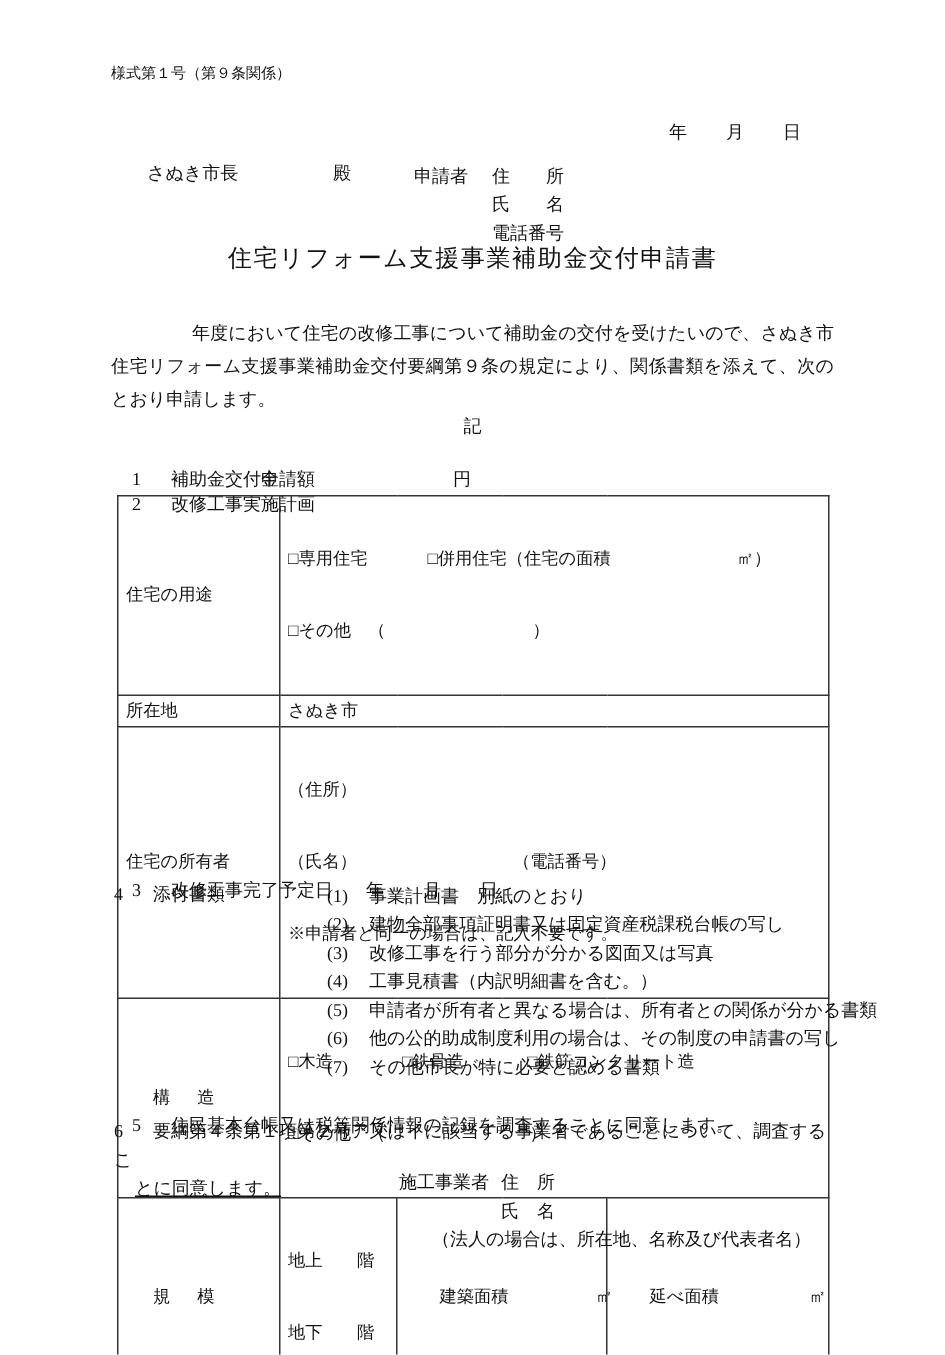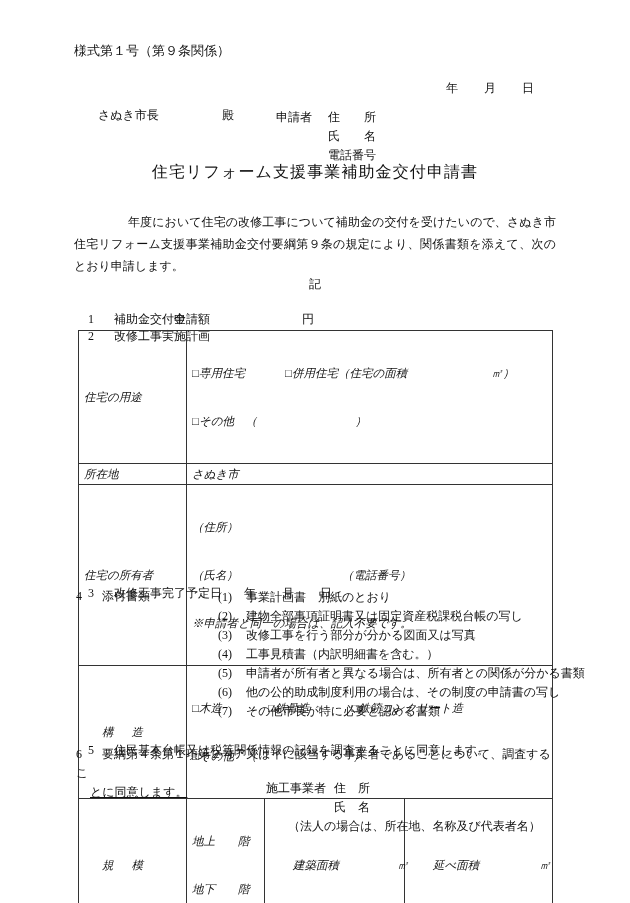--- a/index.html
+++ b/index.html
@@ -23,21 +23,21 @@
     height: 903px;
   }
 
   
   .abs { position: absolute; white-space: pre; }
   .blk { position: absolute; }
 
   
   #form-code {
     left: 74px; top: 42px;
-    font-size: 13px;
+    font-size: 10px;
   }
   #date-line {
     left: 434px; top: 65px;
     font-size: 12px;
   }
   #date-line .seg { display: inline-block; }
   #date-line .g1 { width: 38px; }
   #date-line .g2 { width: 38px; }
 
   #addressee {
@@ -112,21 +112,20 @@
     border-collapse: collapse;
     table-layout: fixed;
     font-size: 11.5px;
   }
   #plan-table td {
     border: 1px solid #333;
     padding: 2px 5px;
     vertical-align: middle;
     line-height: 16px;
     white-space: pre;
-    font-style: italic;
   }
   td.rowlabel {
     width: 108px;
   }
   td.rowlabel.spread {
     letter-spacing: 18px;
     text-indent: 18px;
   }
   .cb { font-size: 11.5px; }
   .pad-r-40 { display: inline-block; width: 40px; }

